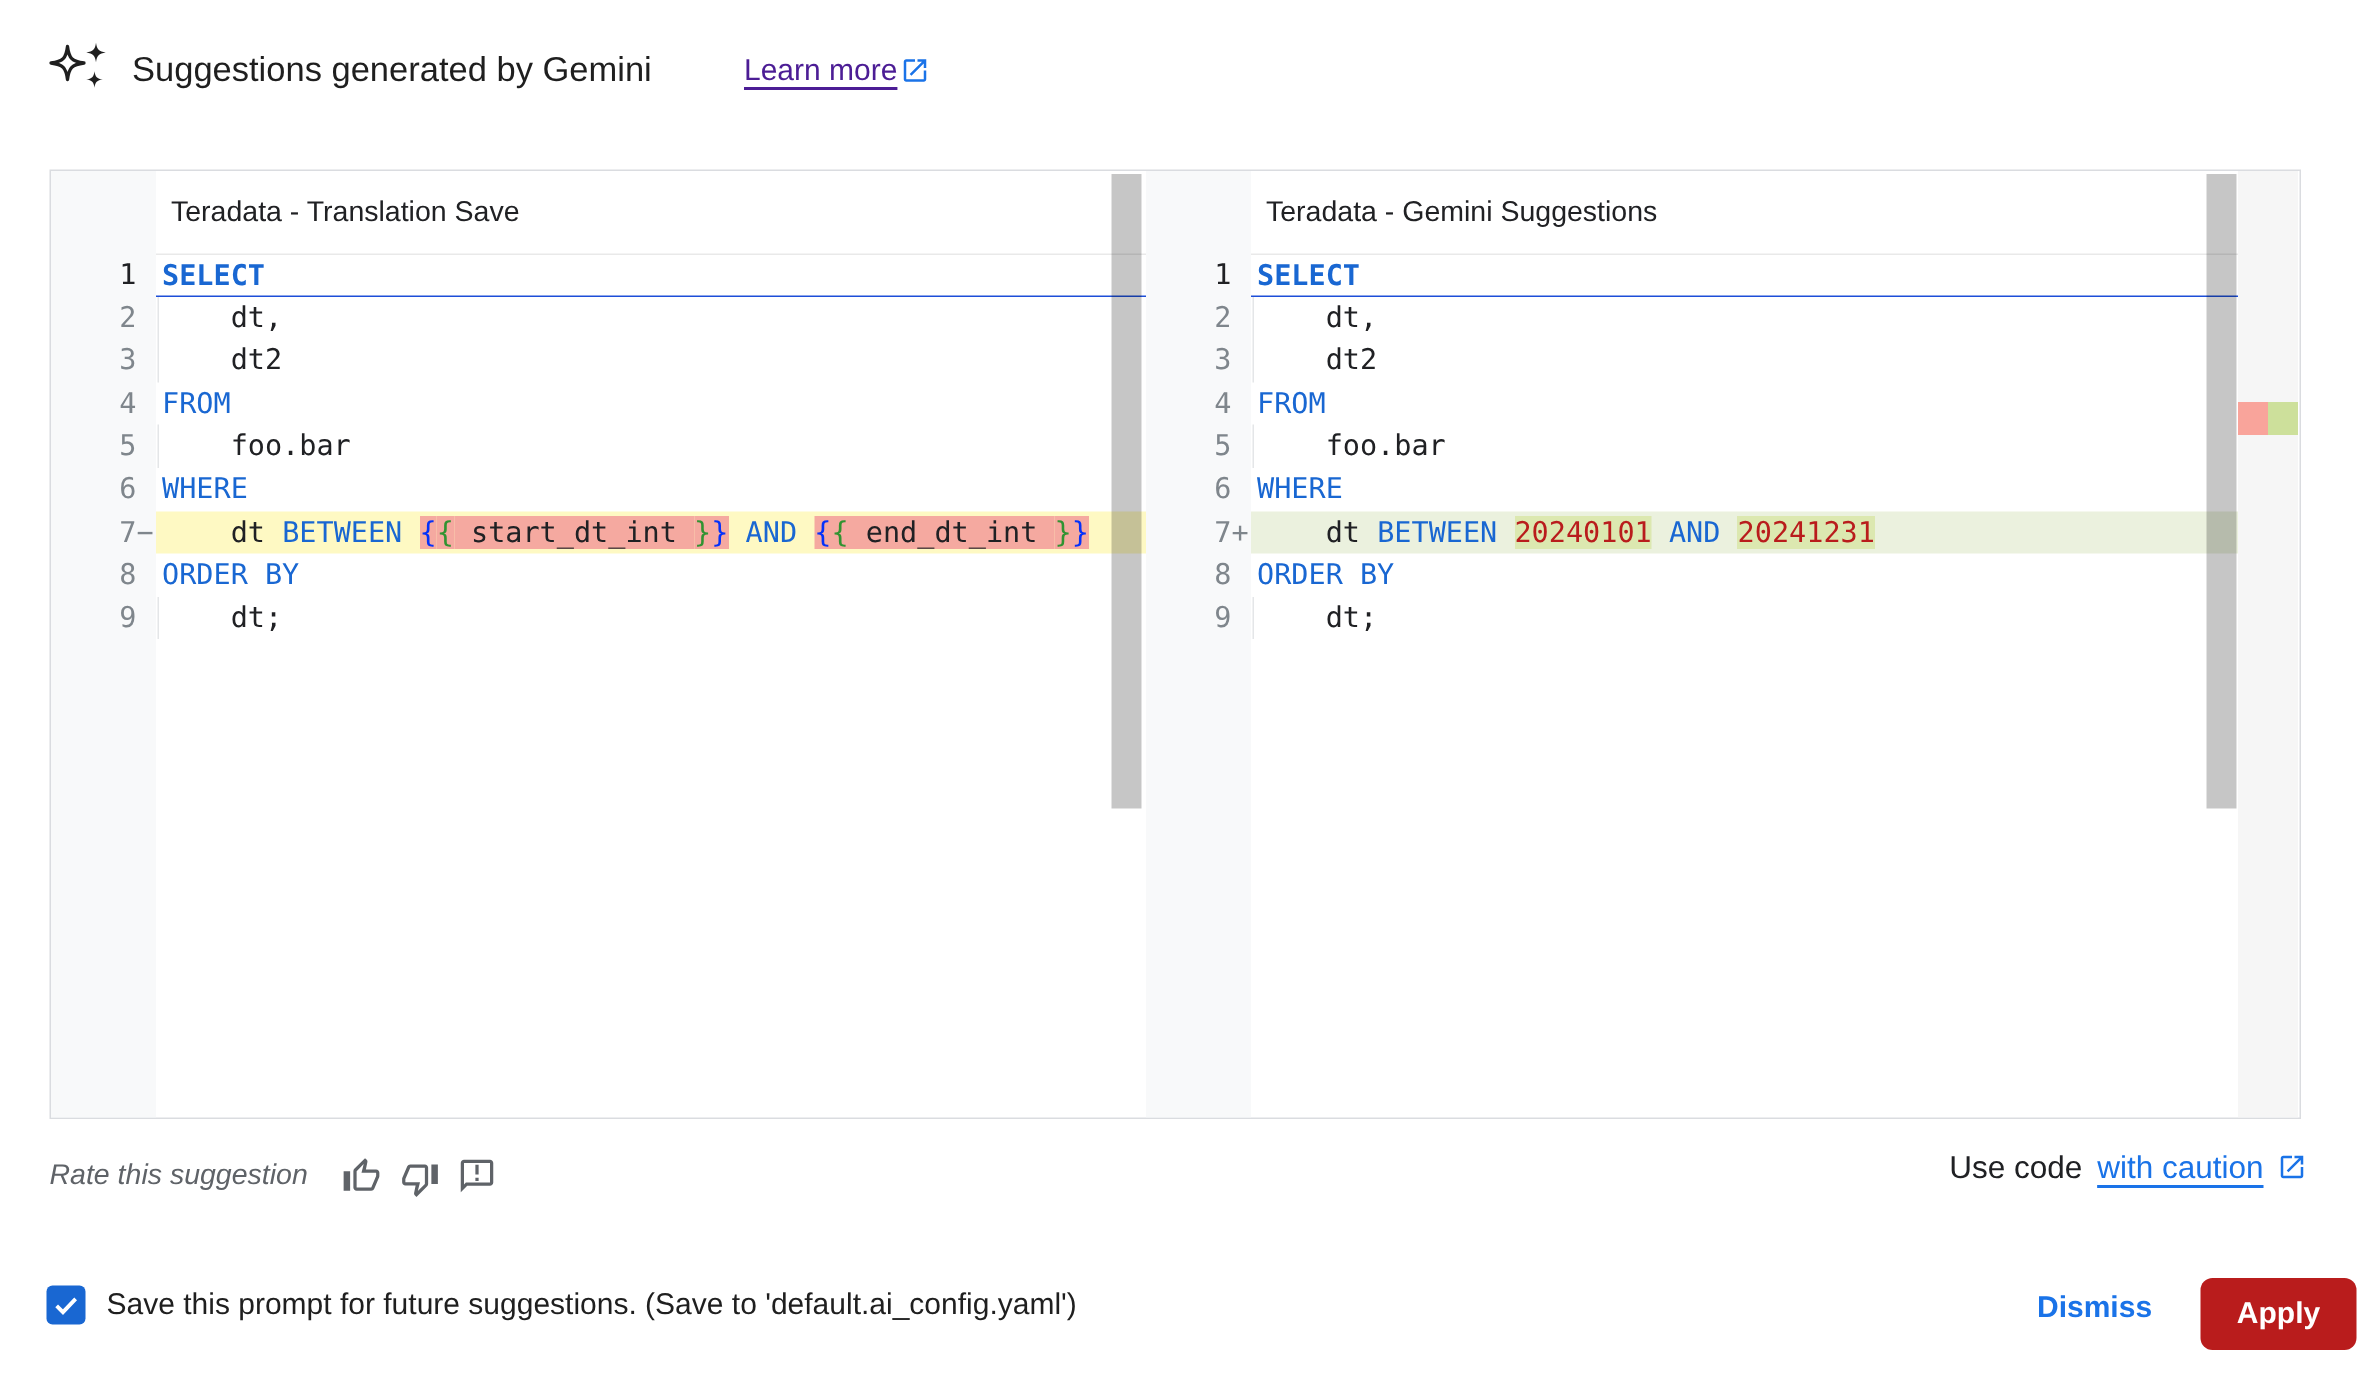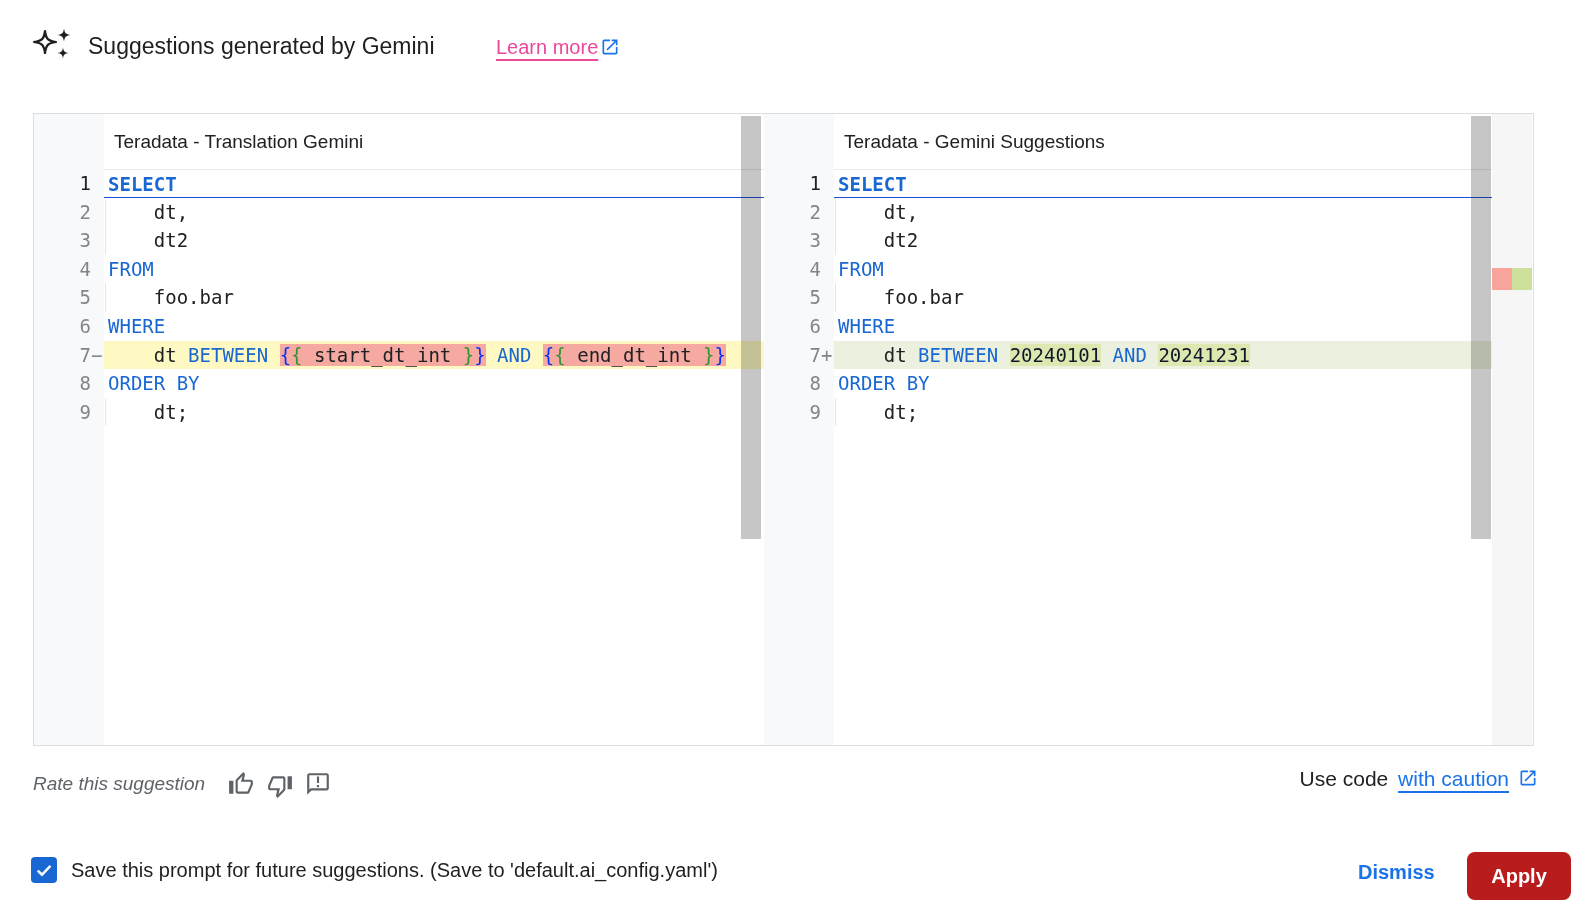--- a/index.html
+++ b/index.html
@@ -5,21 +5,21 @@
   html,body{margin:0;padding:0;}
   body{
     width:1574px;height:918px;position:relative;background:#ffffff;
     font-family:"Liberation Sans",sans-serif;color:#202124;overflow:hidden;
   }
   .abs{position:absolute;}
 
   
   #hdr-icon{left:30px;top:26px;width:44px;height:38px;}
   #hdr-title{left:88px;top:33px;font-size:23px;color:#1f1f1f;}
-  #learn-more{left:496px;top:36px;font-size:20px;color:#ec4899;text-decoration:underline;text-decoration-thickness:2px;text-underline-offset:5px;cursor:pointer;display:flex;align-items:center;gap:2px;}
+  #learn-more{left:496px;top:36px;font-size:20px;color:#4c1d95;text-decoration:underline;text-decoration-thickness:2px;text-underline-offset:5px;cursor:pointer;display:flex;align-items:center;gap:2px;}
   #learn-more svg{margin-top:-2px;}
 
   
   #diff{left:33px;top:113px;width:1499px;height:631px;border:1px solid #dadce0;background:#fff;overflow:hidden;}
   .pane{position:absolute;top:0;height:100%;}
   #pane-left{left:0;width:730px;}
   #pane-right{left:730px;width:768px;}
   .gutter-bg{position:absolute;left:0;top:0;bottom:0;width:70px;background:#f8f9fa;}
   .pane-title{position:absolute;left:80px;top:0;height:55px;line-height:55px;font-size:19px;color:#202124;white-space:nowrap;}
   .rows{position:absolute;left:0;top:55px;}
@@ -32,21 +32,21 @@
   .gutter-cell.active{color:#202124;}
   .code-cell{flex:1;padding-left:4px;white-space:pre;position:relative;box-sizing:border-box;}
   .code-cell.active-line{border-top:1px solid #e9e9e9;border-bottom:1px solid #1d4ed8;font-weight:bold;}
   .code-cell.guide::before{content:"";position:absolute;left:1px;top:0;bottom:0;width:1px;background:#e4e6e8;}
   .code-cell.diff-del{background:#fef9c3;}
   .code-cell.diff-add{background:#ebf1de;}
   .diff-del .hl{background:#f5a9a0;}
   .diff-add .hl{background:#dce8b0;}
   .tk-kw{color:#1967d2;}
   .tk-pl{color:#202124;}
-  .tk-num{color:#0f172a;margin-top:23px;}
+  .tk-num{color:#b91c1c;margin-top:23px;}
   .tk-b1{color:#0431fa;}
   .tk-b2{color:#319331;}
 
   .scroll-thumb{position:absolute;left:707px;top:2px;width:20px;height:423px;background:rgba(0,0,0,0.225);}
   .ruler{position:absolute;right:0;top:0;bottom:0;width:40px;background:#f6f6f6;}
   .ruler-marks{position:absolute;left:0;top:154px;width:40px;height:22px;display:flex;}
   .mark-del{flex:1;background:#f9a49b;}
   .mark-add{flex:1;background:#cde09b;}
 
   
@@ -80,21 +80,21 @@
   <span>Learn more</span>
   <svg width="20" height="20" viewBox="0 0 24 24" fill="#1a73e8">
     <path d="M19 19H5V5h7V3H5c-1.11 0-2 .9-2 2v14c0 1.1.89 2 2 2h14c1.1 0 2-.9 2-2v-7h-2v7zM14 3v2h3.59l-9.83 9.83 1.41 1.41L19 6.41V10h2V3h-7z"></path>
   </svg>
 </div>
 
 <div class="abs" id="diff">
 
   <div class="pane" id="pane-left">
     <div class="gutter-bg"></div>
-    <div class="pane-title">Teradata - Translation Gemini</div>
+    <div class="pane-title">Teradata - Translation Save</div>
     <div class="rows">
         <div class="code-row">
           <div class="gutter-cell active">
             <span class="ln">1</span>
             <span class="suffix"></span>
           </div>
           <div class="code-cell active-line"><span class="tk-kw">SELECT</span></div>
         </div>
         <div class="code-row">
           <div class="gutter-cell">

